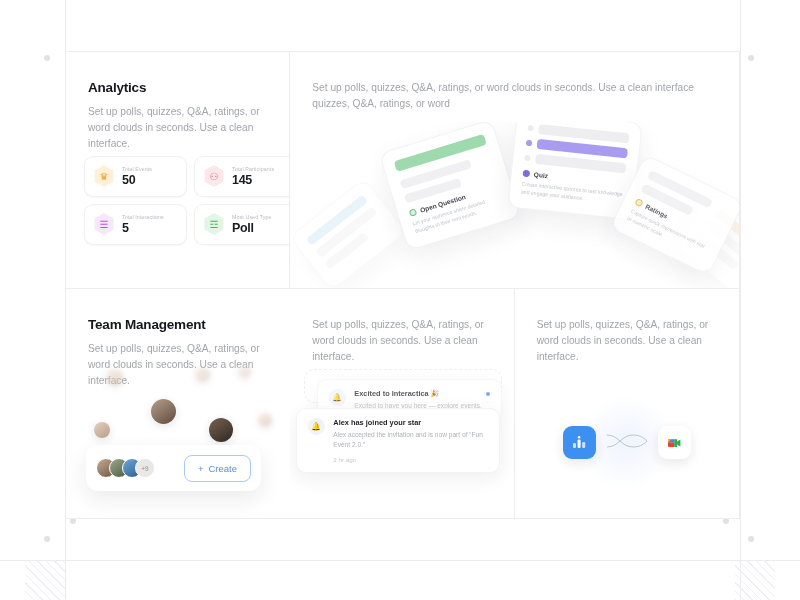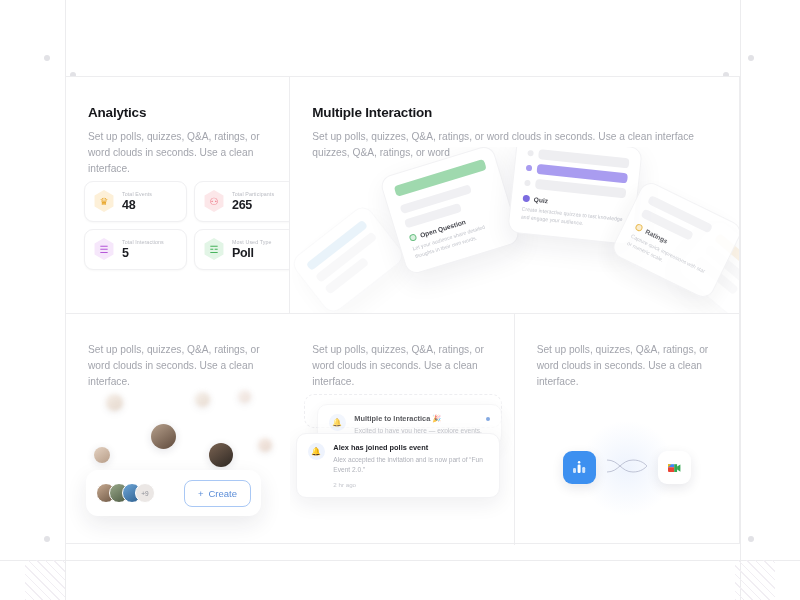--- a/index.html
+++ b/index.html
@@ -25,21 +25,21 @@
   .hatch.br { left: 735px; top: 560px; }
 
   .dot {
     position: absolute; width: 6px; height: 6px; border-radius: 50%;
     background: #e2e2e6;
   }
 
   
   .grid {
     position: absolute;
-    left: 65px; top: 76px; width: 675px; height: 468px;
+    left: 65px; top: 51px; width: 675px; height: 468px;
     border: 1px solid #ededef;
     background: #fff;
     display: grid;
     grid-template-columns: 1fr 1fr 1fr;
     grid-template-rows: 237px 231px;
   }
   .cell {
     position: relative;
     border-right: 1px solid #ededef;
     border-bottom: 1px solid #ededef;
@@ -232,49 +232,48 @@
 
   <section class="cell">
     <h2>Analytics</h2>
     <p class="desc">Set up polls, quizzes, Q&amp;A, ratings, or word clouds in seconds. Use a clean interface.</p>
 
     <div class="stats">
       <div class="stat">
         <span class="ico amber">♛</span>
         <span class="meta">
           <span class="lbl" style="display:block">Total Events</span>
-          <span class="val" style="display:block">48</span>
+          <span class="val" style="display:block">50</span>
         </span>
       </div>
       <div class="stat">
         <span class="ico rose">⚇</span>
         <span class="meta">
           <span class="lbl" style="display:block">Total Participants</span>
-          <span class="val" style="display:block">265</span>
+          <span class="val" style="display:block">145</span>
         </span>
       </div>
       <div class="stat">
         <span class="ico lilac">☰</span>
         <span class="meta">
           <span class="lbl" style="display:block">Total Interactions</span>
           <span class="val" style="display:block">5</span>
         </span>
       </div>
       <div class="stat">
         <span class="ico mint">☲</span>
         <span class="meta">
           <span class="lbl" style="display:block">Most Used Type</span>
           <span class="val" style="display:block">Poll</span>
         </span>
       </div>
     </div>
   </section>
 
   <section class="cell wide">
-    <h2>Multiple Interaction</h2>
     <p class="desc">Set up polls, quizzes, Q&amp;A, ratings, or word clouds in seconds. Use a clean interface quizzes, Q&amp;A, ratings, or word</p>
 
     <div class="interaction-art">
       <div class="fcard card-ghost-l">
         <div class="bar blue"></div>
           <div class="bar"></div>
           <div class="bar" style="width:70%"></div>
       </div>
       <div class="fcard card-ghost-r">
         <div class="bar gold"></div>
@@ -319,20 +318,21 @@
         <div class="ftitle">
           <span class="fdot" style="background:#fbecc9;border:1.5px solid #e8b23a"></span>
           <span>Ratings</span>
         </div>
         <div class="fsub">Capture quick impressions with star or numeric scale.</div>
       </div>
     </div>
   </section>
 
   <section class="cell r2">
+    <h2>Team Management</h2>
     <p class="desc">Set up polls, quizzes, Q&amp;A, ratings, or word clouds in seconds. Use a clean interface.</p>
 
     <div class="team-art">
       <div class="av blur" style="left:40px;top:4px;width:17px;height:17px;background:linear-gradient(145deg,#efe2d6,#cdb49f)"></div>
       <div class="av blur" style="left:129px;top:2px;width:15px;height:15px;background:linear-gradient(145deg,#f0e6dc,#d3bca8)"></div>
       <div class="av blur" style="left:172px;top:0px;width:13px;height:13px;background:linear-gradient(145deg,#f3e8e3,#dcc4b6)"></div>
       <div class="av" style="left:85px;top:34px;width:25px;height:25px;background:linear-gradient(145deg,#b6a08c,#5f4a3c)"></div>
       <div class="av" style="left:28px;top:57px;width:16px;height:16px;background:linear-gradient(145deg,#e4d2c2,#b79d88)"></div>
       <div class="av" style="left:143px;top:53px;width:24px;height:24px;background:linear-gradient(145deg,#7a6352,#2e2823)"></div>
       <div class="av blur" style="left:192px;top:48px;width:14px;height:14px;background:linear-gradient(145deg,#f0ded3,#d2b4a2)"></div>
@@ -354,30 +354,30 @@
 
   <section class="cell r2">
     <p class="desc">Set up polls, quizzes, Q&amp;A, ratings, or word clouds in seconds. Use a clean interface.</p>
 
     <div class="notif-art">
       <div class="notif-ghost"></div>
 
       <div class="notif notif-top">
         <span class="bico">🔔</span>
         <span>
-          <span class="nt" style="display:block">Multiple to Interactica 🎉</span>
+          <span class="nt" style="display:block">Excited to Interactica 🎉</span>
           <span class="ns" style="display:block">Excited to have you here — explore events.</span>
         </span>
         <span class="blue-dot"></span>
       </div>
 
       <div class="notif notif-main">
         <span class="bico">🔔</span>
         <span>
-          <span class="nt" style="display:block">Alex has joined polls event</span>
+          <span class="nt" style="display:block">Alex has joined your star</span>
           <span class="ns" style="display:block">Alex accepted the invitation and is now part of “Fun Event 2.0.”</span>
           <span class="ntime" style="display:block">2 hr ago</span>
         </span>
       </div>
     </div>
   </section>
 
   <section class="cell r2">
     <p class="desc">Set up polls, quizzes, Q&amp;A, ratings, or word clouds in seconds. Use a clean interface.</p>
 

